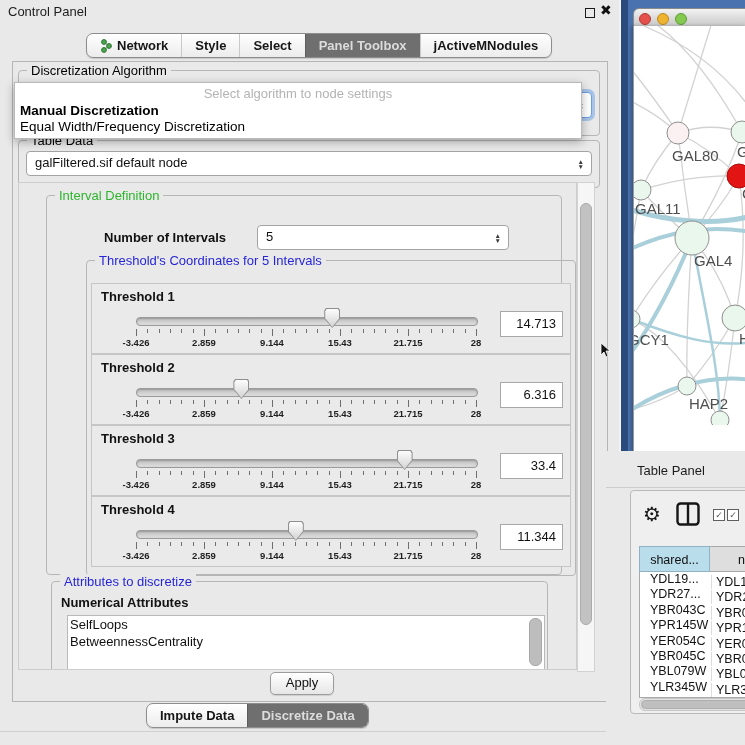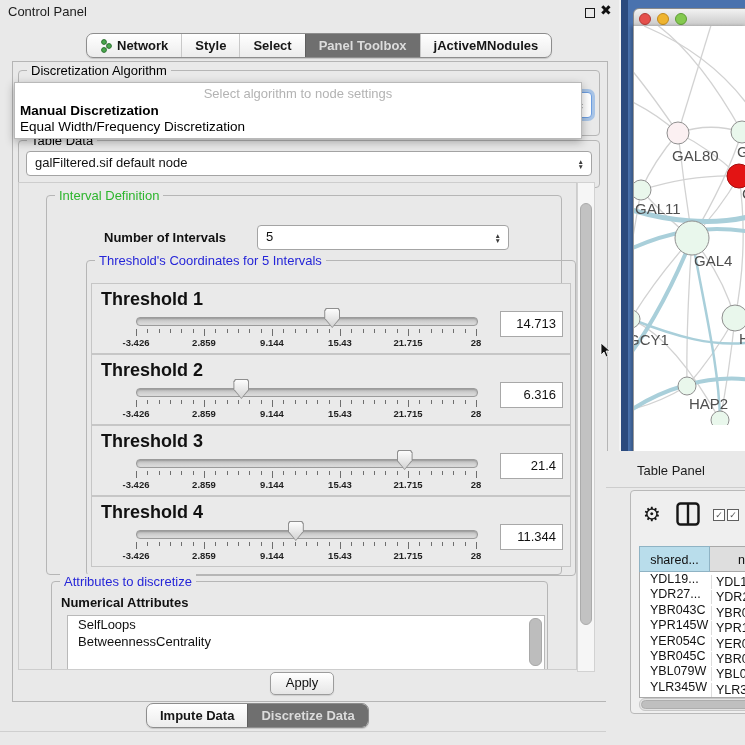--- a/index.html
+++ b/index.html
@@ -53,39 +53,39 @@
 
   #interval-group{left:27px;top:12px;width:514px;height:378px}
   #interval-legend{color:#2db52d}
   #numint-label{left:57px;top:34px;font-size:13px;font-weight:bold;color:#111}
   #numint-combo{left:210px;top:29px;width:242px;height:23px;line-height:22px}
 
   #thresholds-group{left:39px;top:64px;width:488px;height:314px}
   #thresholds-legend{color:#2626d8}
 
   .tpanel{position:absolute;left:4px;width:478px;height:69px;background:#eaeaea;border:1px solid #c6c6c6}
-  .tpanel .tlabel{position:absolute;left:9px;top:5px;font-size:18px;font-weight:bold;color:#111}
+  .tpanel .tlabel{position:absolute;left:9px;top:5px;font-size:13px;font-weight:bold;color:#111}
   .track{position:absolute;left:44px;top:33px;width:340px;height:7px;border:1px solid #9b9b9b;border-radius:4px;
          background:linear-gradient(#c0c0c0,#dedede);box-shadow:inset 0 1px 2px rgba(0,0,0,.22)}
   .thumb{position:absolute;top:24px;width:16px;height:20px;z-index:2}
   .thumb i{position:absolute;display:block;clip-path:polygon(10% 0,90% 0,100% 12%,100% 52%,50% 100%,0 52%,0 12%)}
   .thumb .t1{inset:0;background:#8f8f8f}
   .thumb .t2{inset:1px;background:linear-gradient(#fdfdfd,#d3d3d3)}
   .tick{position:absolute;top:45px;width:1px;background:#6e6e6e}
   .tick.minor{height:4px}
   .tick.major{height:7px}
   .ticklabel{position:absolute;top:53px;transform:translateX(-50%);font-size:9.5px;font-weight:bold;color:#1f1f1f;white-space:nowrap}
   .valbox{position:absolute;left:408px;top:27px;width:55px;height:24px;background:#fff;border:1px solid #a8a8a8;
           font-size:13px;color:#111;text-align:right;line-height:24px;padding-right:6px}
 
   #attr-group{left:32px;top:398px;width:495px;height:150px}
   #attr-legend{color:#2626d8}
   #attr-sublabel{left:42px;top:412px;font-size:13px;font-weight:bold;color:#111}
   #attr-list{left:48px;top:432px;width:476px;height:120px;background:#fff;border:1px solid #b9b9b9;overflow:hidden}
-  .attr-item{font-size:13px;color:#111;line-height:17px;padding-left:10px;white-space:nowrap}
+  .attr-item{font-size:13px;color:#111;line-height:17px;padding-left:2px;white-space:nowrap}
   #attr-vscroll{position:absolute;right:2px;top:2px;width:11px;height:46px;border-radius:6px;background:#bdbdbd;border:1px solid #a8a8a8}
 
   #apply-btn{left:270px;top:672px;width:62px;height:21px;border:1px solid #9c9c9c;border-radius:5px;
              background:linear-gradient(#ffffff,#e6e6e6);font-size:13px;color:#111;text-align:center;line-height:20px;
              box-shadow:0 1px 1px rgba(0,0,0,.12)}
   #cp-bottomline{left:0;top:731px;width:621px;height:1px;background:#cfcfcf}
 
   
   #right-top{left:621px;top:0;width:124px;height:451px;background:#4a72ae}
   #right-top-dark{left:621px;top:0;width:7px;height:451px;background:#2b4a7e}
@@ -315,21 +315,21 @@
               <span class="tick minor" style="left: 350px;"></span>
               <span class="tick minor" style="left: 361.333px;"></span>
               <span class="tick minor" style="left: 372.667px;"></span>
               <span class="tick major" style="left: 384px;"></span>
               <span class="ticklabel" style="left: 44px;">-3.426</span>
               <span class="ticklabel" style="left: 112px;">2.859</span>
               <span class="ticklabel" style="left: 180px;">9.144</span>
               <span class="ticklabel" style="left: 248px;">15.43</span>
               <span class="ticklabel" style="left: 316px;">21.715</span>
               <span class="ticklabel" style="left: 384px;">28</span>
-              <div class="valbox">21.4</div>
+              <div class="valbox">33.4</div>
             </div>
             <div class="tpanel" style="top: 235px;">
               <div class="tlabel">Threshold 4</div>
               <div class="track"></div>
               <div class="thumb" style="left: 195.798px;">
                 <i class="t1"></i>
                 <i class="t2"></i>
               </div>
               <span class="tick major" style="left: 44px;"></span>
               <span class="tick minor" style="left: 55.3333px;"></span>

